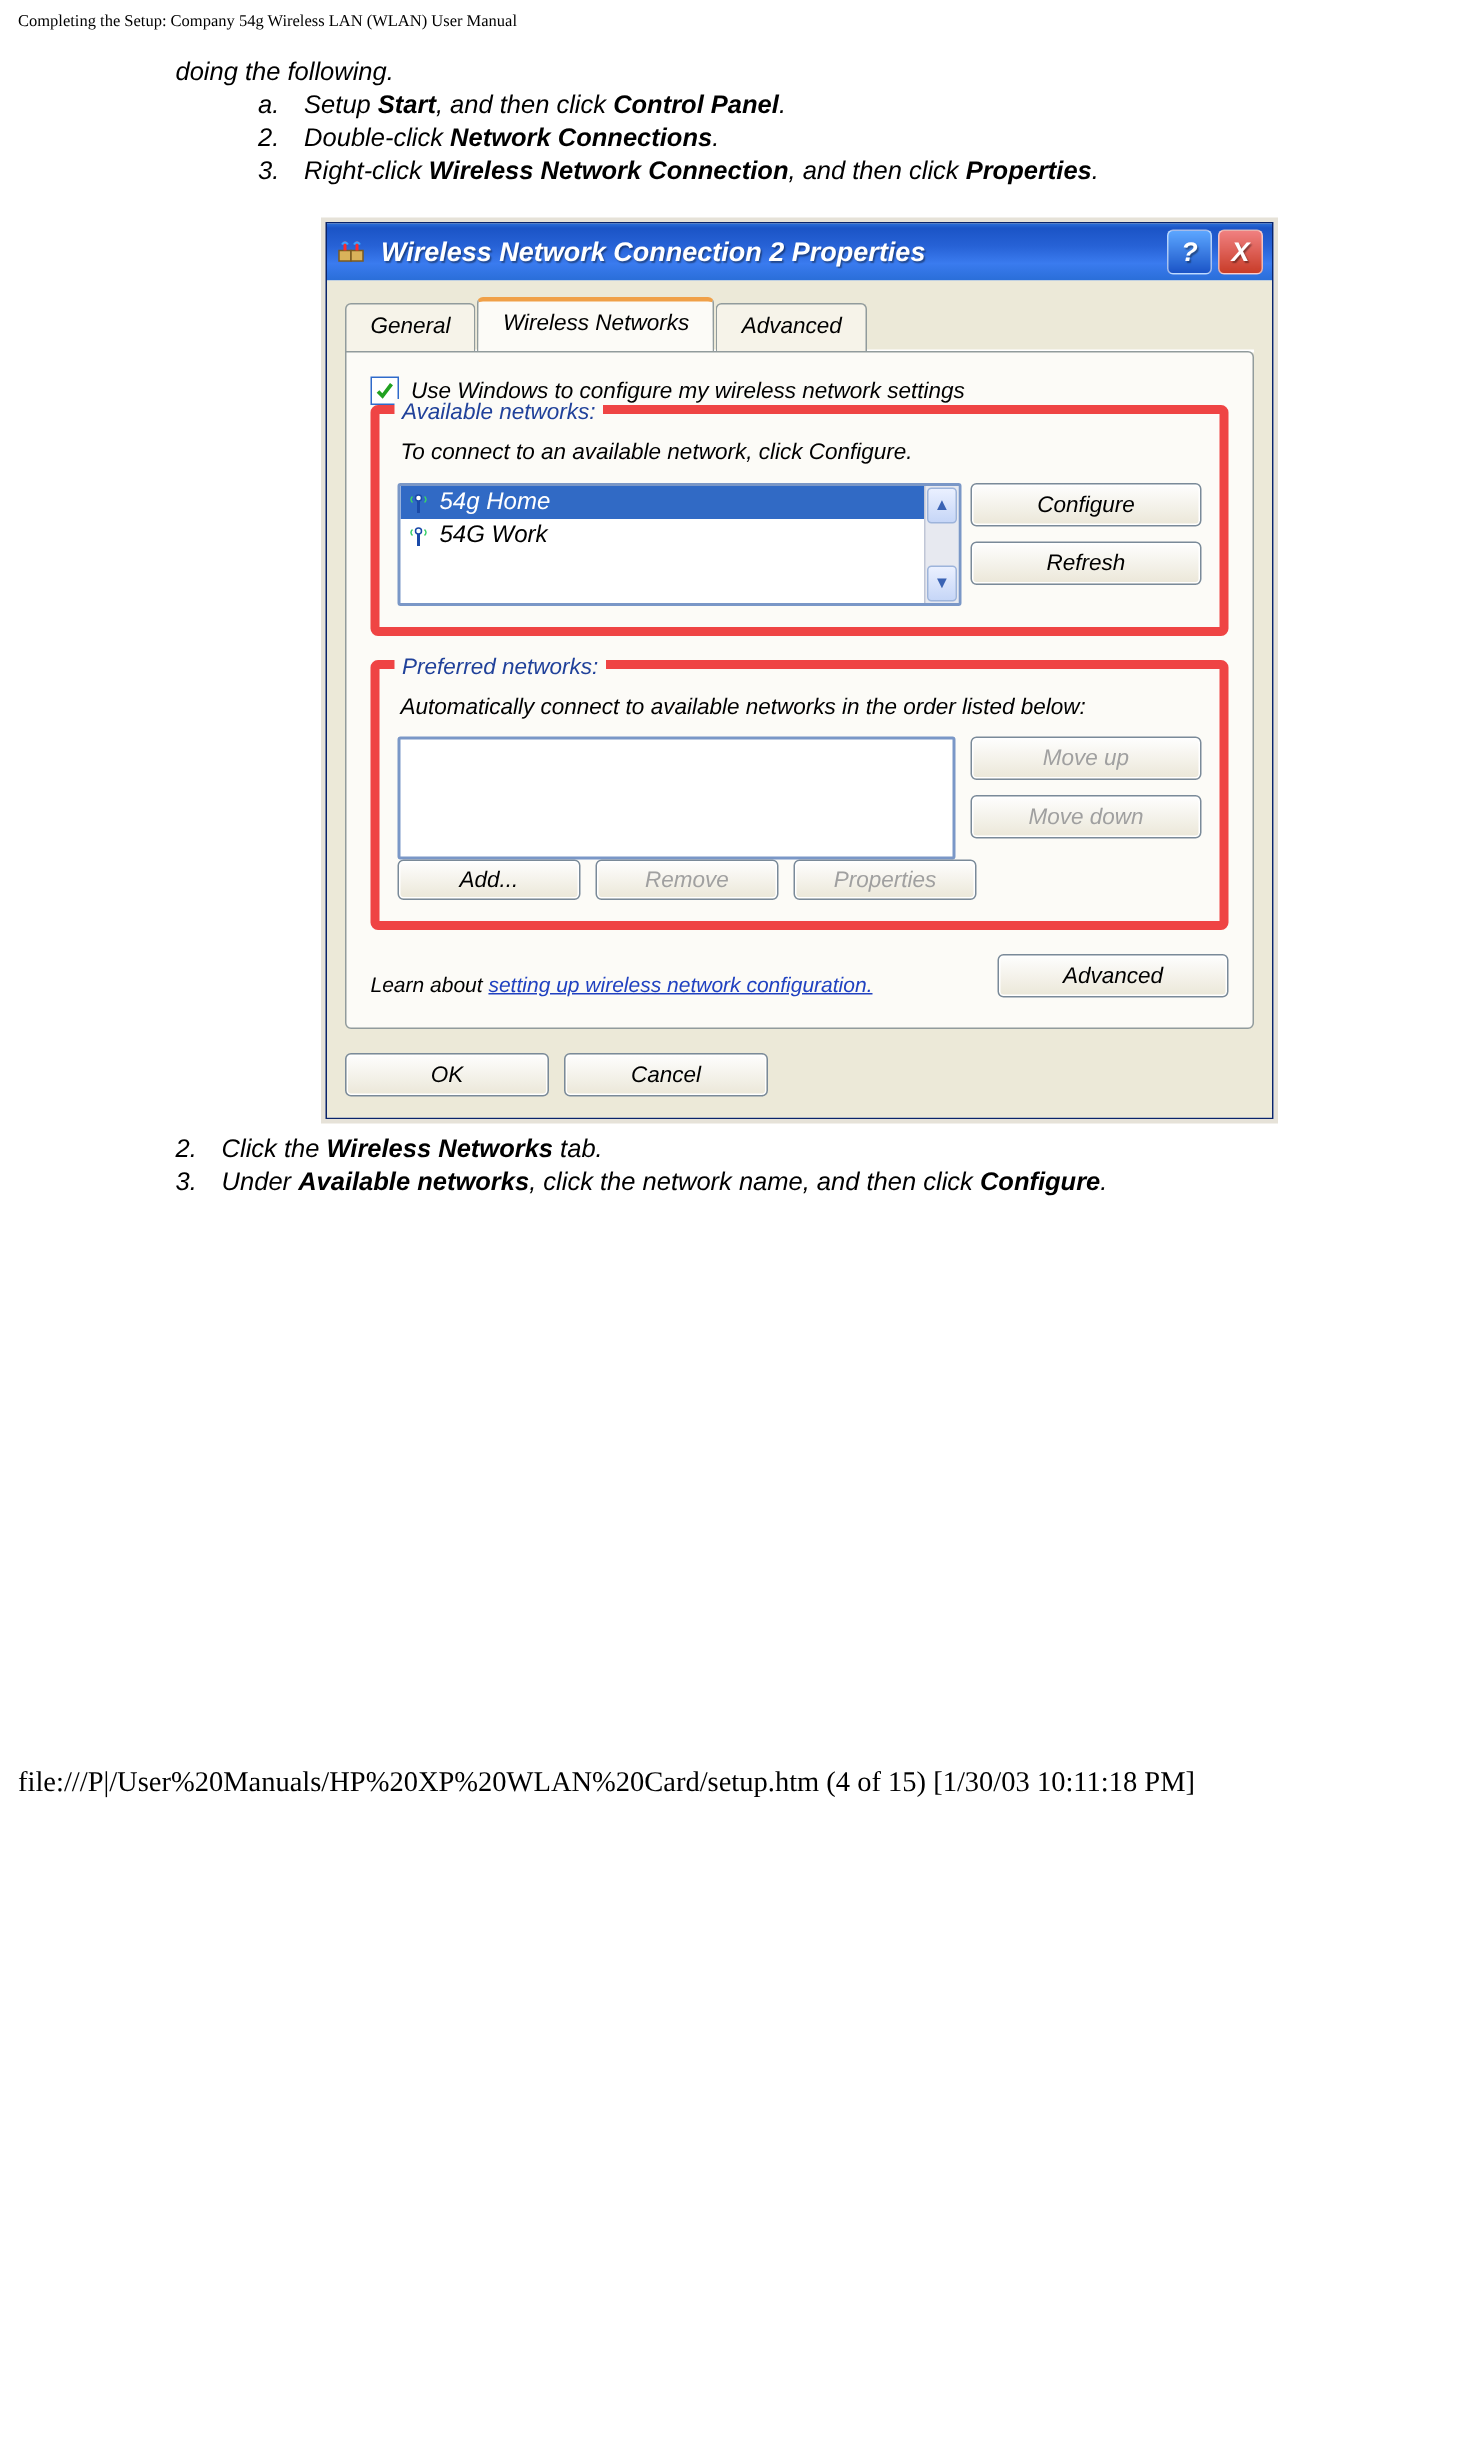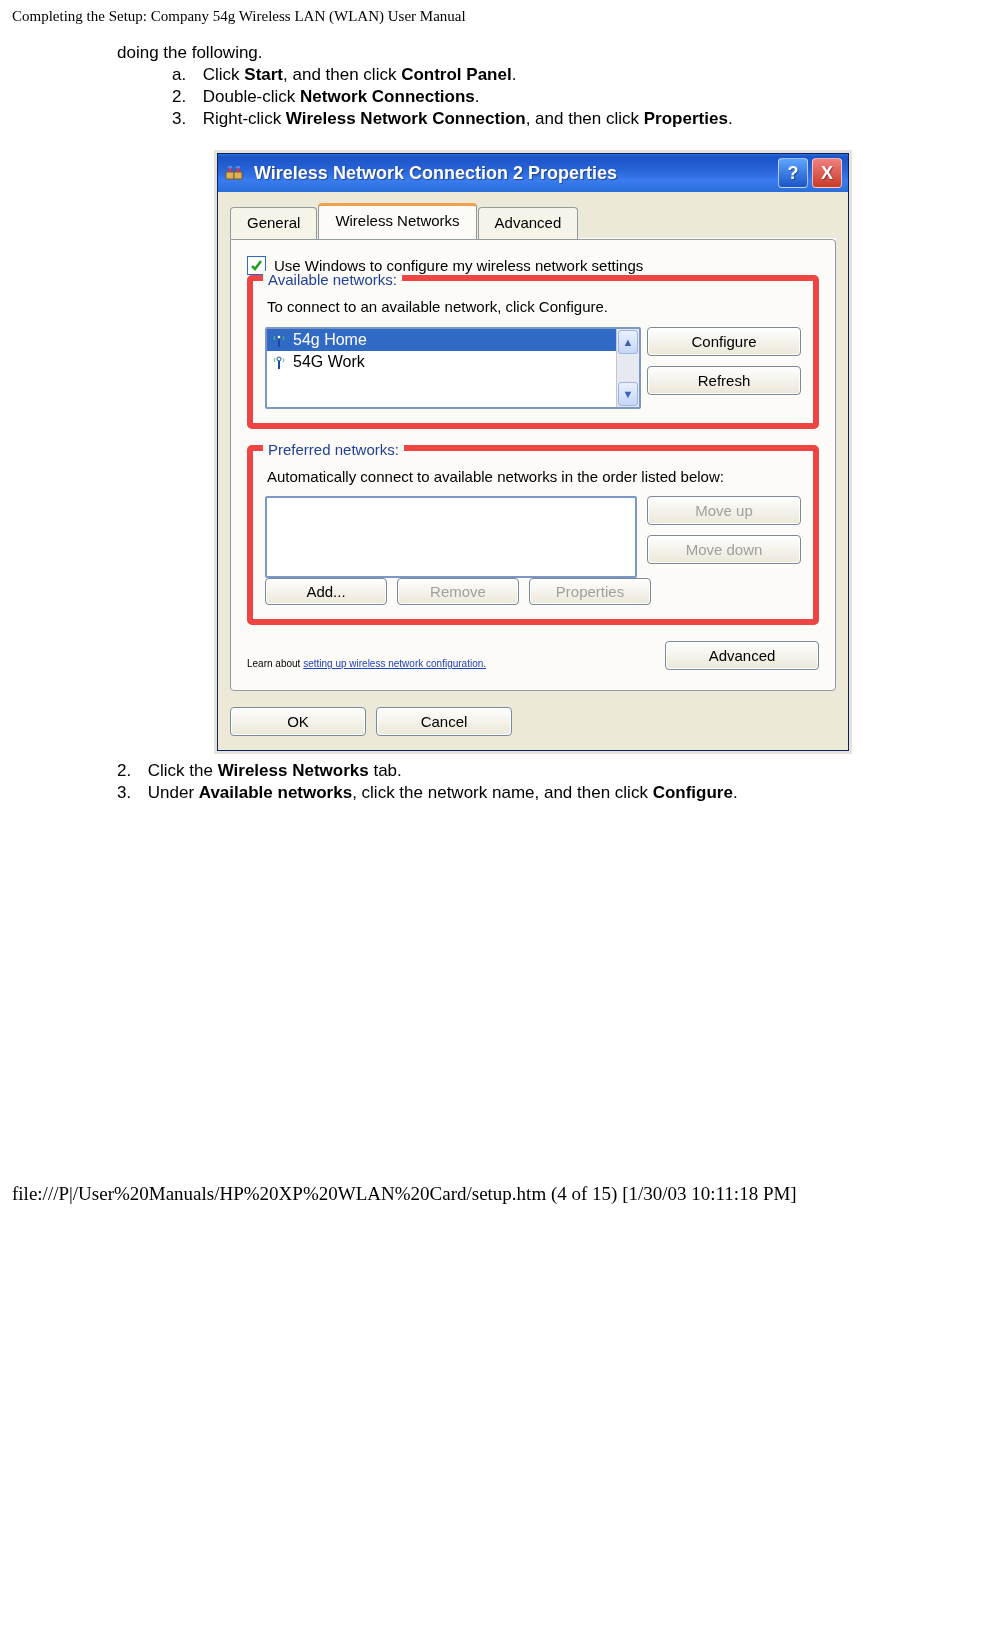--- a/index.html
+++ b/index.html
@@ -6,29 +6,30 @@
     margin: 0;
     padding: 0;
     font-family: "Times New Roman", serif;
     background: #fff;
     width: 981px;
   }
   .page {
     padding: 8px 12px 20px 12px;
   }
   .header-title {
-    font-size: 15px;
+    font-size: 11px;
     font-family: "Times New Roman", serif;
     margin-bottom: 18px;
   }
   .content {
     font-family: Arial, Helvetica, sans-serif;
     font-size: 17px;
     margin-left: 105px;
     width: 820px;
+    font-style: italic;
   }
   .lead { margin-bottom: 2px; }
   .ol1 {
     list-style: none;
     margin: 0 0 0 55px;
     padding: 0;
   }
   .ol1 li { margin: 2px 0; }
   .ol1 .marker { display: inline-block; width: 26px; }
   .bold { font-weight: bold; }
@@ -211,21 +212,21 @@
   }
   .pref-row { display: flex; gap: 10px; align-items: flex-start; }
   .pref-btnrow { display: flex; gap: 10px; }
 
   .learn-row {
     display: flex;
     justify-content: space-between;
     align-items: flex-end;
     margin-top: 8px;
   }
-  .learn-text { font-size: 10px; line-height: 1.3; }
+  .learn-text { font-size: 14px; line-height: 1.3; }
   .link { color: #2041c0; text-decoration: underline; }
 
   .okcancel {
     display: flex;
     justify-content: flex-start;
     gap: 10px;
     margin-top: 16px;
   }
   .okcancel .xpbtn { min-width: 110px; }
 
@@ -240,21 +241,21 @@
 <body>
 
 <div class="page">
   <div class="header-title">Completing the Setup: Company 54g Wireless LAN (WLAN) User Manual</div>
 
   <div class="content">
     <div class="lead">doing the following.</div>
     <ul class="ol1">
       <li>
         <span class="marker">a.</span>
-        <span>Click </span><span class="bold">Start</span><span>, and then click </span><span class="bold">Control Panel</span><span>.</span>
+        <span>Setup </span><span class="bold">Start</span><span>, and then click </span><span class="bold">Control Panel</span><span>.</span>
       </li>
       <li>
         <span class="marker">2.</span>
         <span>Double-click </span><span class="bold">Network Connections</span><span>.</span>
       </li>
       <li>
         <span class="marker">3.</span>
         <span>Right-click </span><span class="bold">Wireless Network Connection</span><span>, and then click </span><span class="bold">Properties</span><span>.</span>
       </li>
     </ul>

